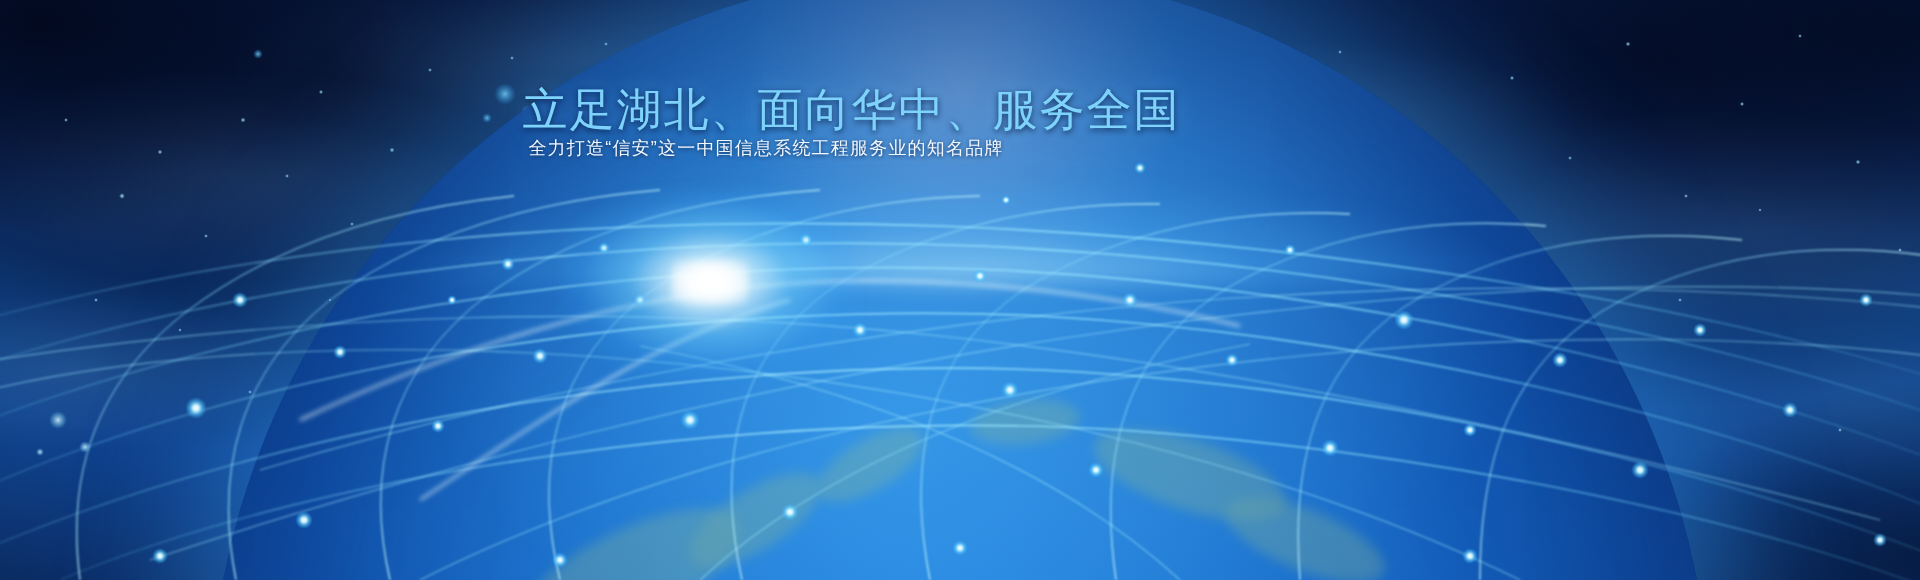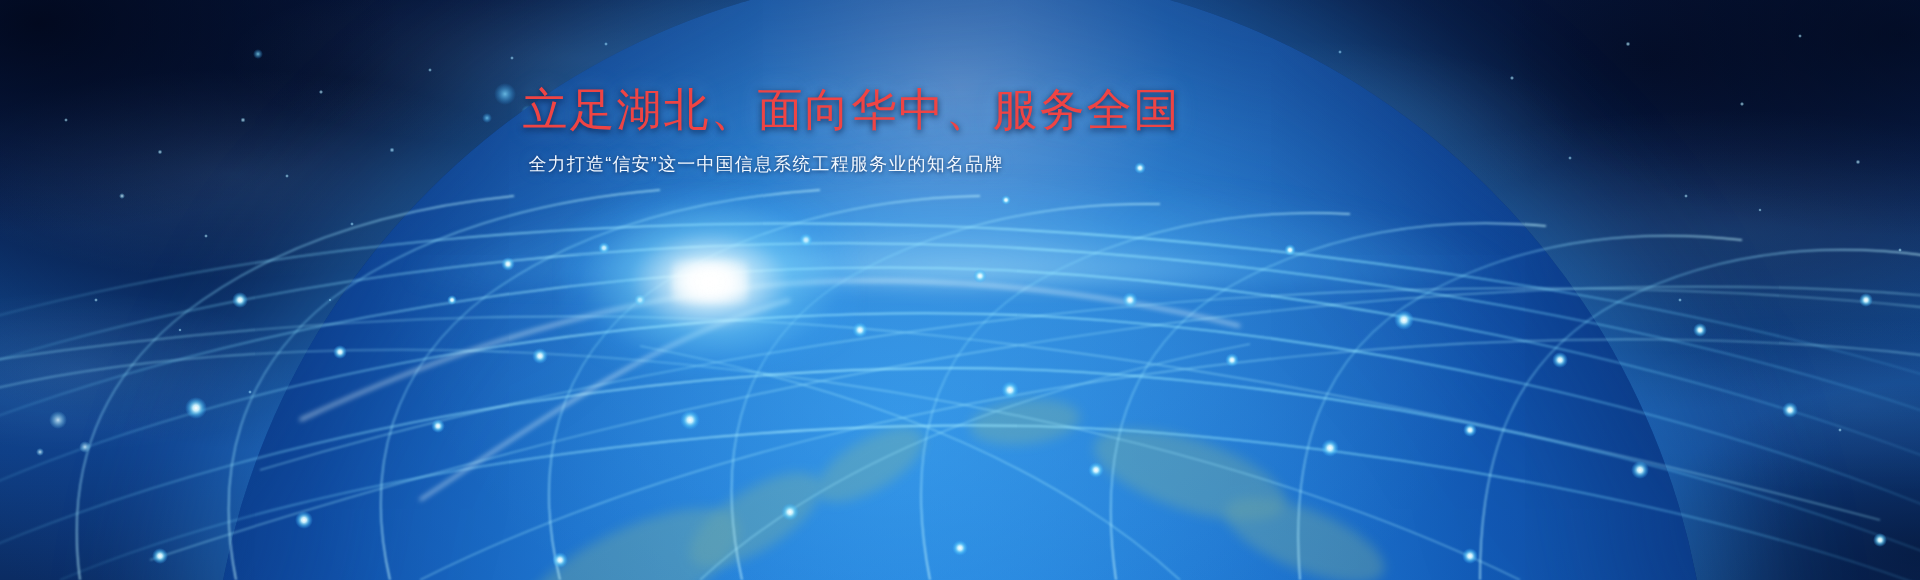--- a/index.html
+++ b/index.html
@@ -106,27 +106,27 @@
   
   .copy{
     position:absolute;left:0;top:0;width:1920px;
     text-align:center;pointer-events:auto;
   }
   .title{
     margin:0;padding:0;
     position:absolute;top:82px;left:0;width:1703px;
     font-size:45px;line-height:56px;font-weight:400;
     letter-spacing:2px;
-    color:#ef4444;
+    color:#7dd3fc;
     text-shadow:0 2px 6px rgba(2,20,60,.85), 0 0 22px rgba(120,200,255,.45);
     white-space:nowrap;
   }
   .subtitle{
     margin:0;padding:0;
-    position:absolute;top:149px;left:0;width:1532px;
+    position:absolute;top:133px;left:0;width:1532px;
     font-size:18px;line-height:30px;font-weight:400;
     letter-spacing:1.2px;
     color:#f2f8ff;
     text-shadow:0 1px 4px rgba(2,20,60,.8), 0 0 14px rgba(120,200,255,.35);
     white-space:nowrap;
   }
 </style>
 </head>
 <body>
 

